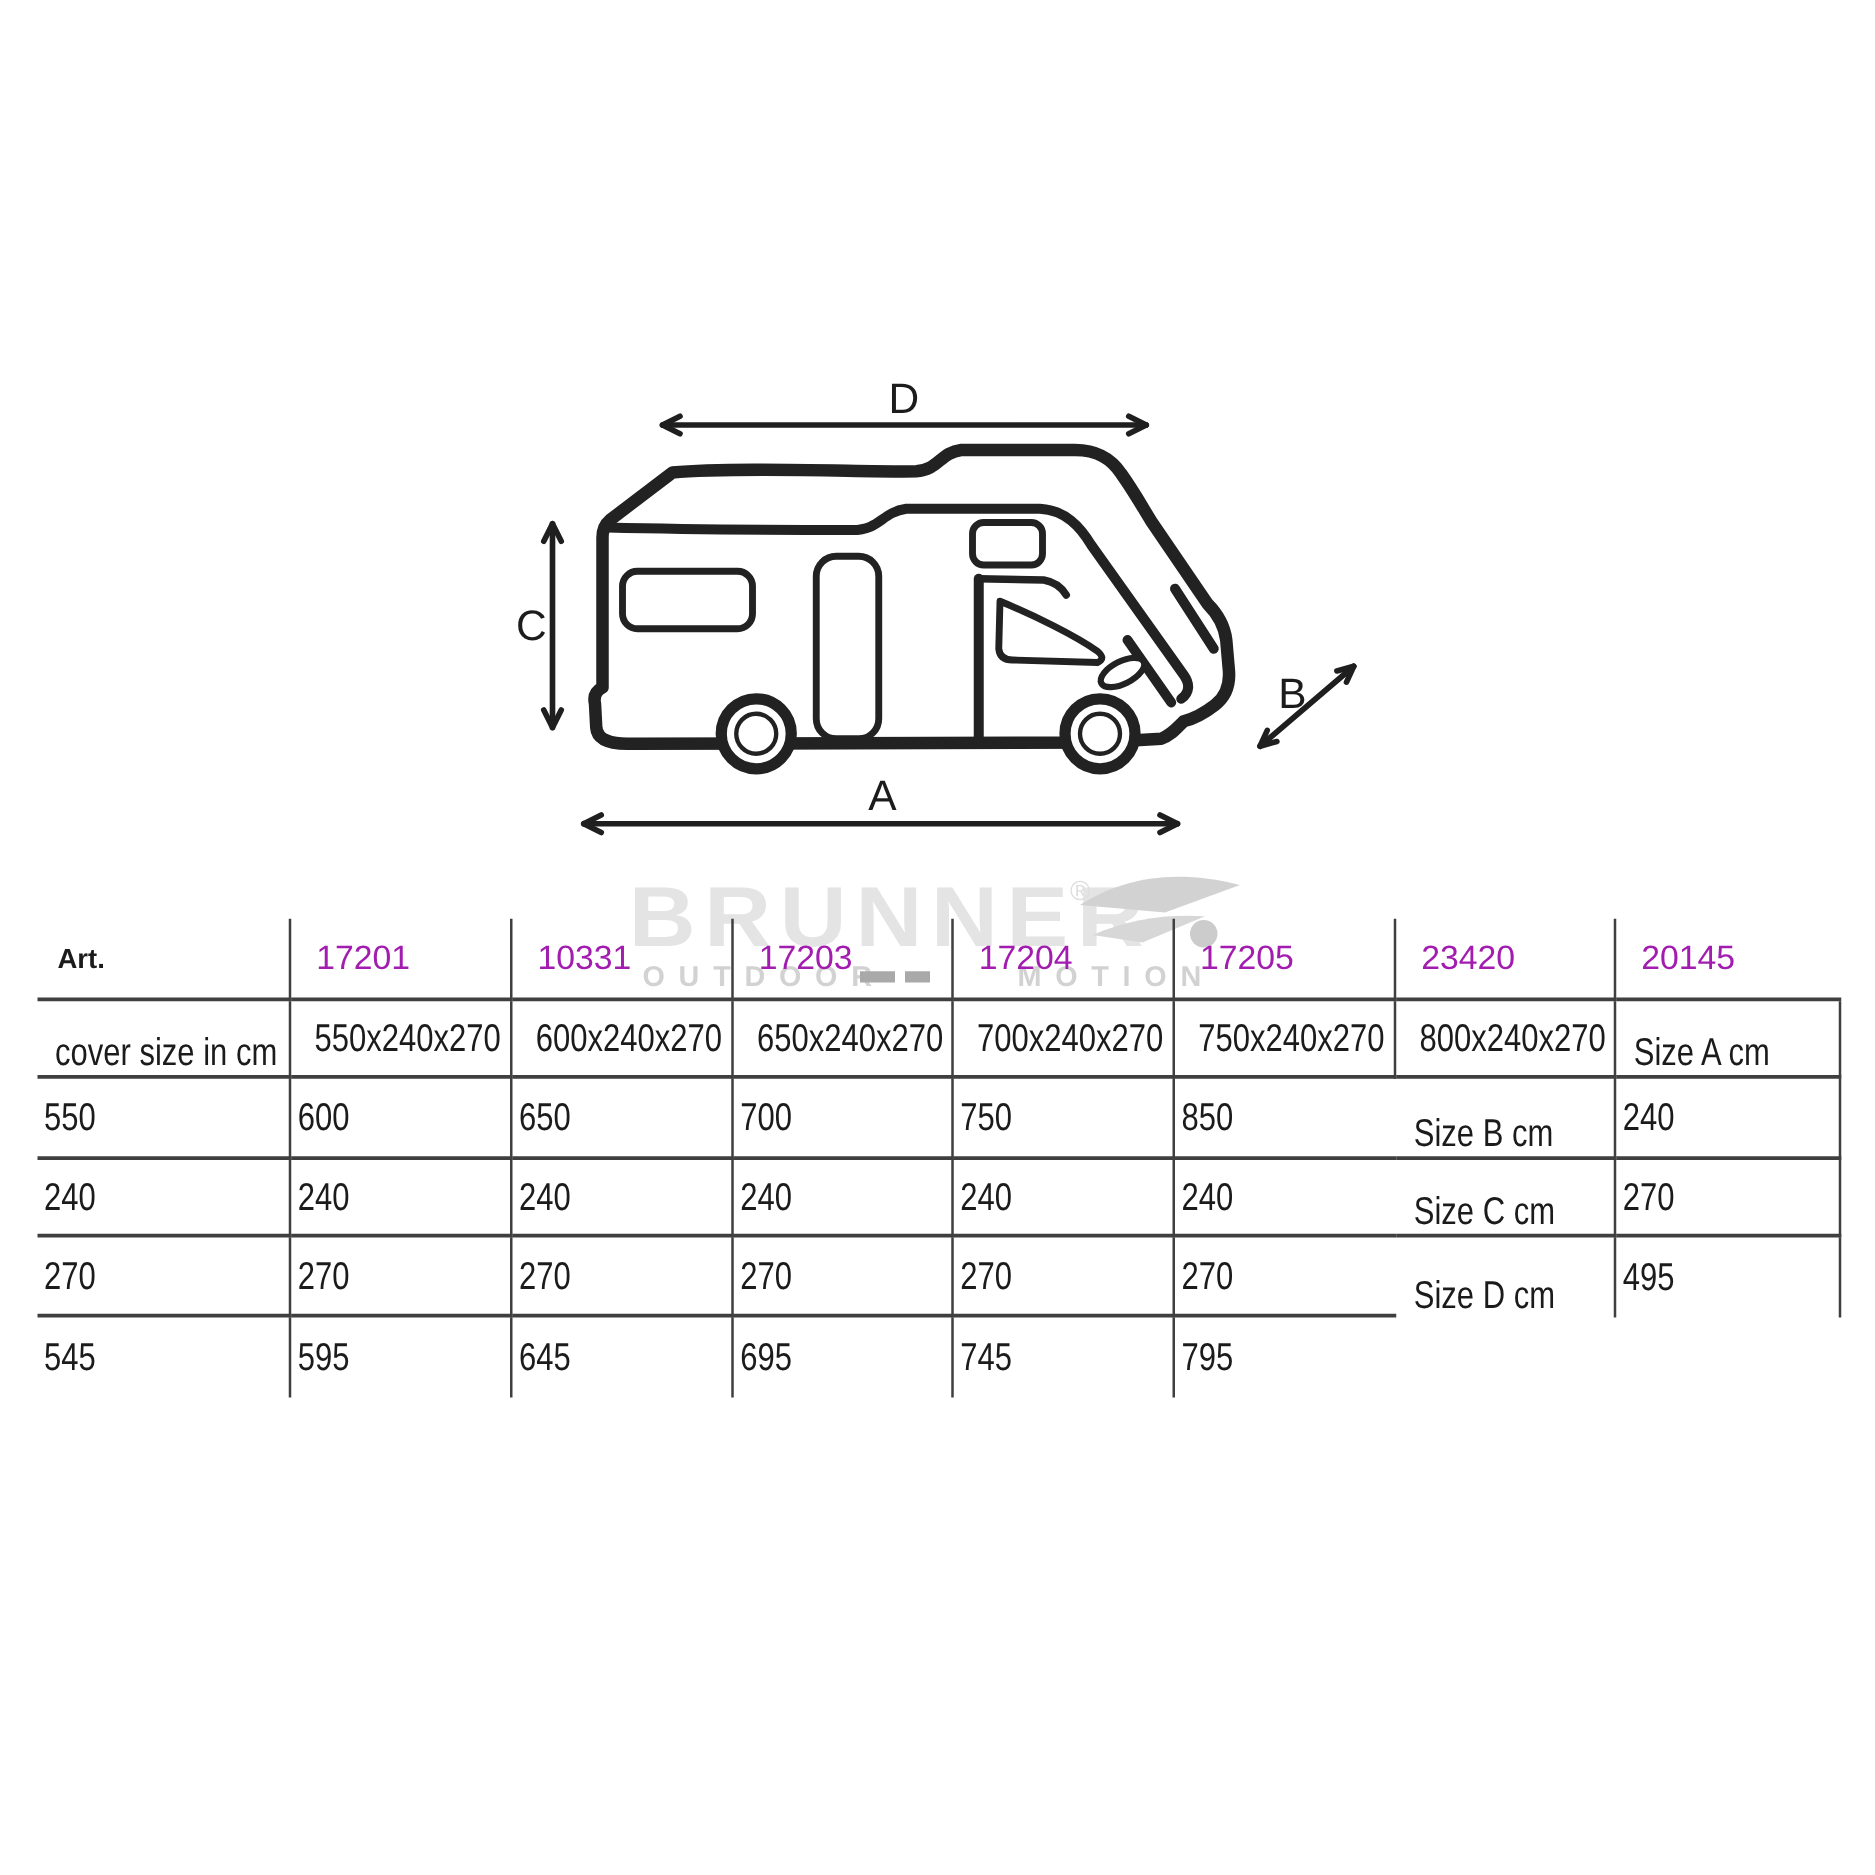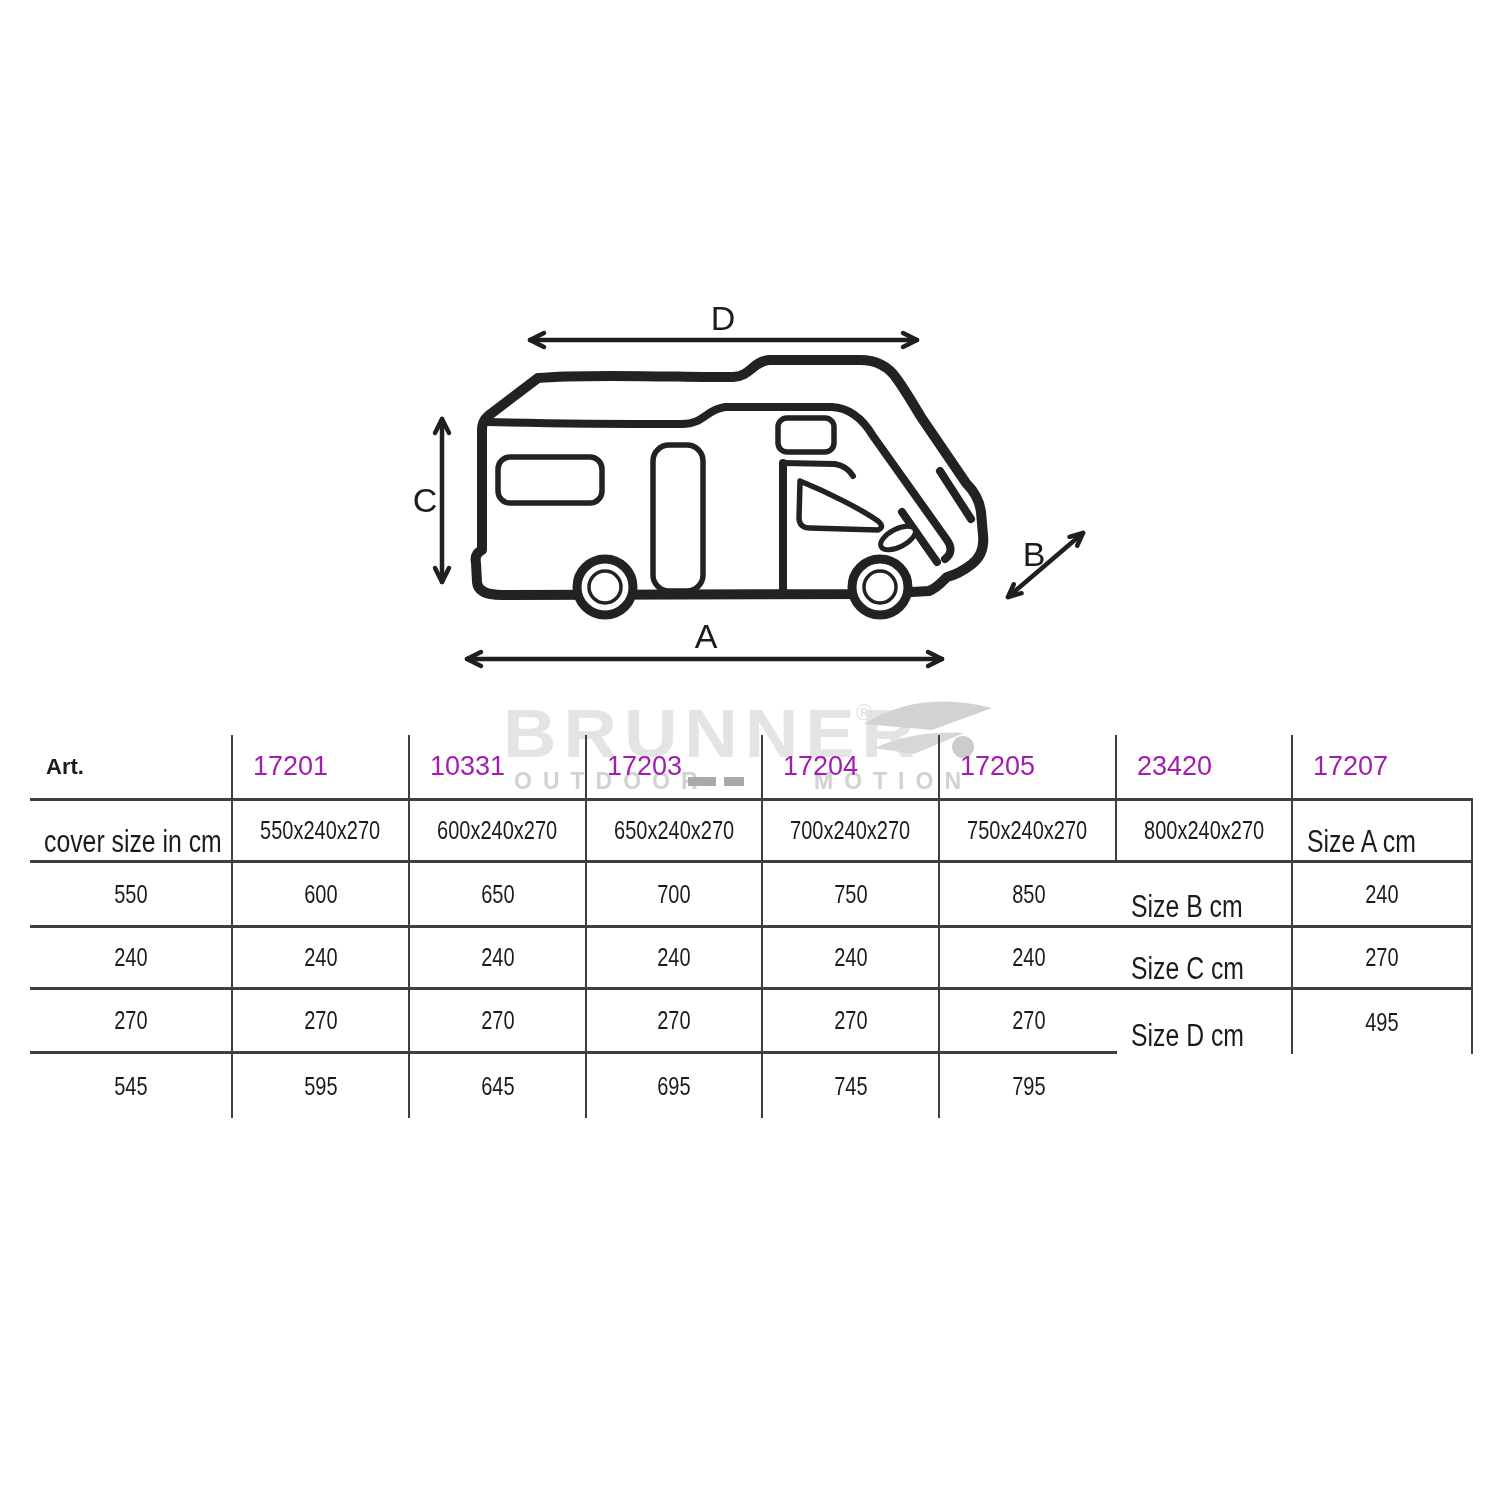--- a/index.html
+++ b/index.html
@@ -37,21 +37,21 @@
     grid-template-columns:203px 177px 177px 176px 177px 177px 176px 180px;
     grid-template-rows:66px 62px 65px 62px 64px 64px;
     width:1443px;
   }
   .cell { display:flex; align-items:center; background:transparent; }
   .br { border-right:2px solid #3f3f3f; }
   .bb { border-bottom:3px solid #3f3f3f; }
   .cell-corner { font-size:22px; font-weight:bold; padding-left:16px; }
   .cell-art { font-size:27px; padding-left:20px; color:#a21caf; }
   .cell-label { padding-left:14px; font-size:31px;align-items:flex-end; }
-  .cell-value { justify-content:center; font-size:25px; }
+  .cell-value { font-size:31px; }
   .cond { display:inline-block; transform:scaleX(.8); transform-origin:center; white-space:nowrap; }
   .cell-label .cond { transform-origin:left center; }
 </style>
 </head>
 <body>
 
 <div class="screen">
 
   <div class="watermark">
     <div class="wm-brand">BRUNNER</div>
@@ -159,21 +159,21 @@
 
   <div class="spec-table">
 
     <div class="cell cell-corner br bb">Art.</div>
     <div class="cell cell-art br bb">17201</div>
     <div class="cell cell-art br bb">10331</div>
     <div class="cell cell-art br bb">17203</div>
     <div class="cell cell-art br bb">17204</div>
     <div class="cell cell-art br bb">17205</div>
     <div class="cell cell-art br bb">23420</div>
-    <div class="cell cell-art bb">17207</div>
+    <div class="cell cell-art bb">20145</div>
 
     <div class="cell cell-label br bb">
         <span class="cond">cover size in cm</span>
       </div>
     <div class="cell cell-value br bb">
         <span class="cond">550x240x270</span>
       </div>
     <div class="cell cell-value br bb">
         <span class="cond">600x240x270</span>
       </div>

